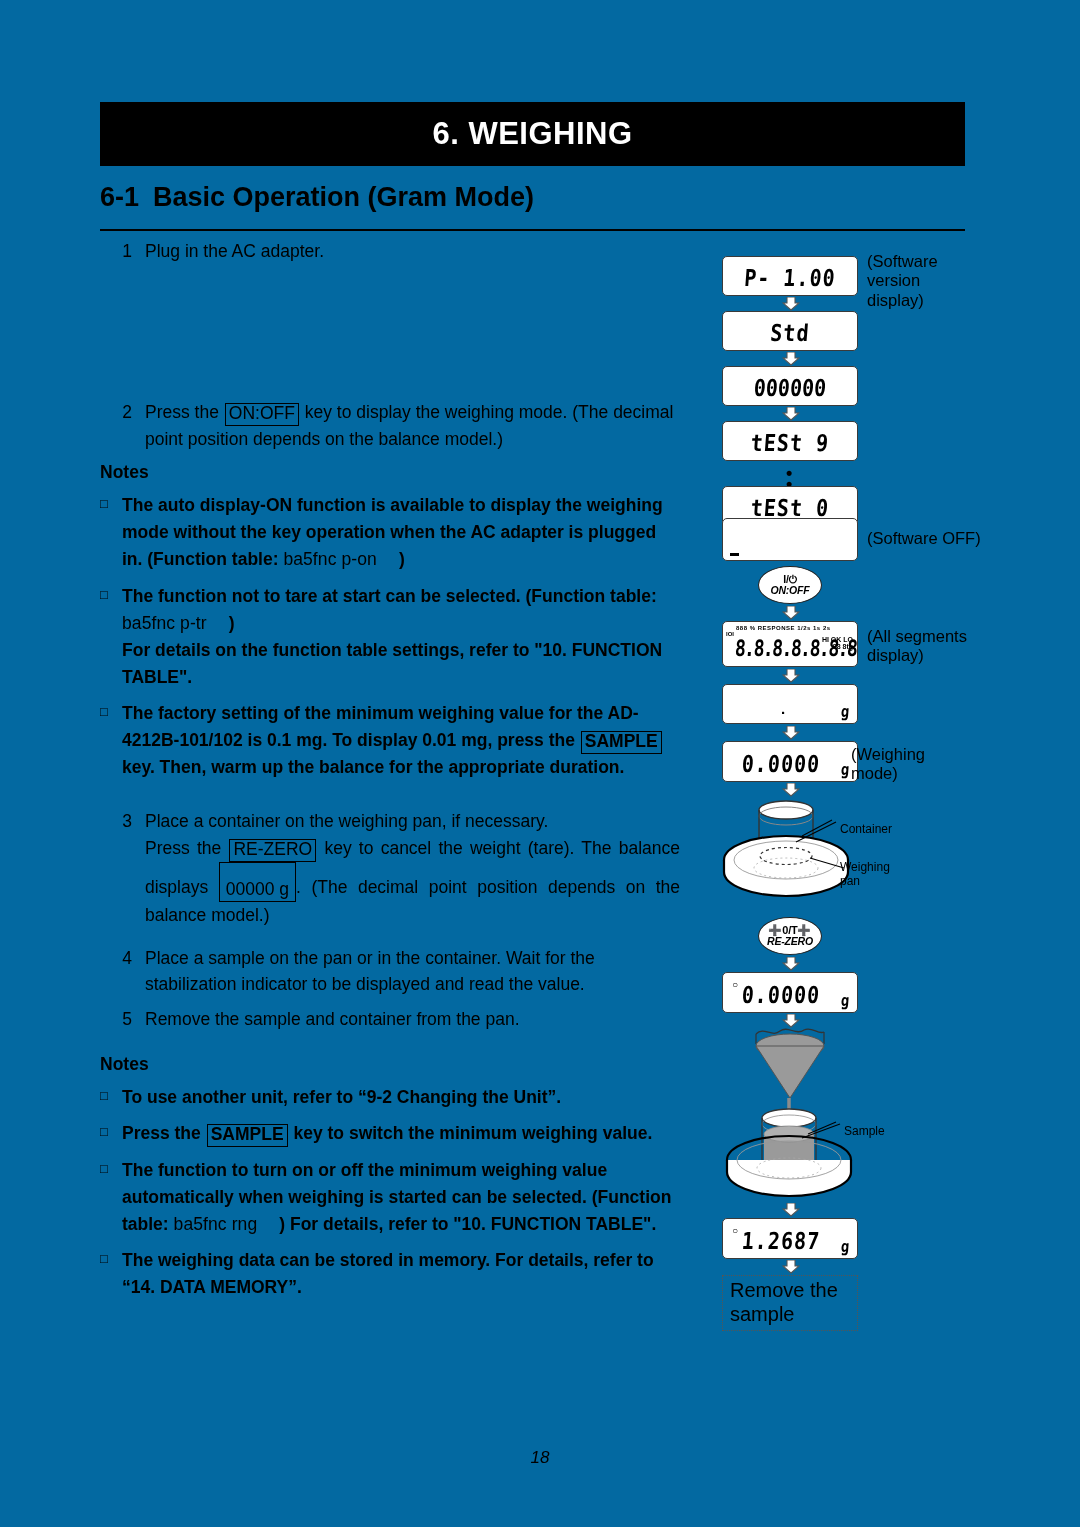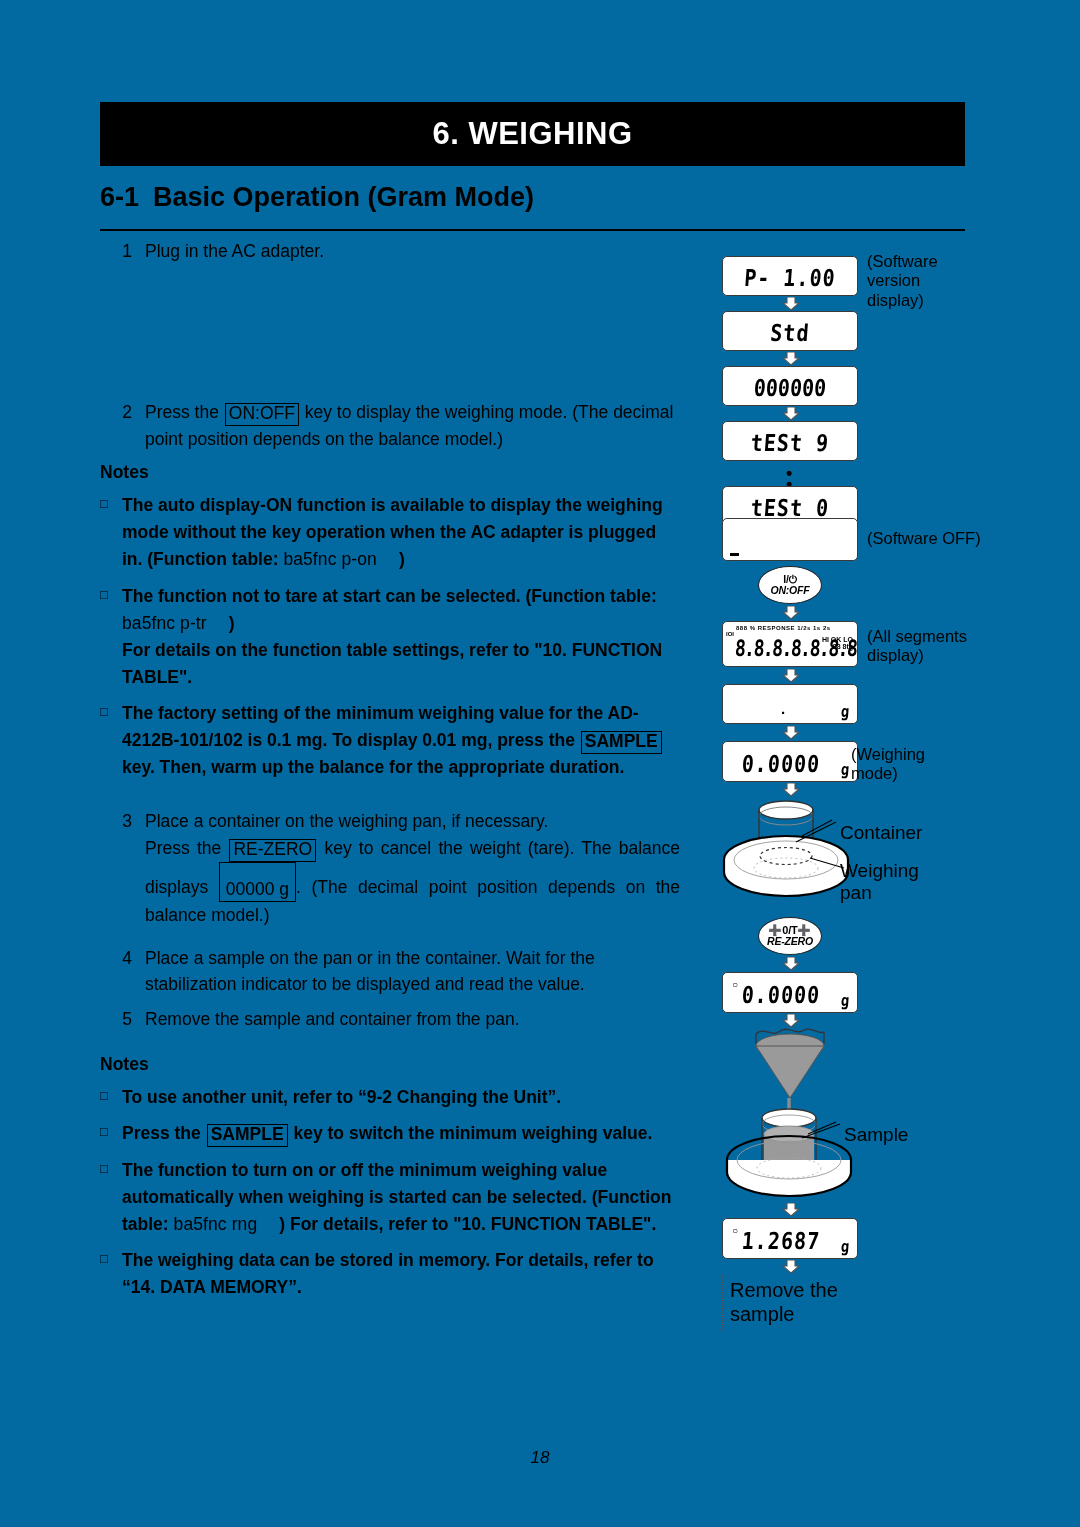--- a/index.html
+++ b/index.html
@@ -184,21 +184,21 @@
     height: 3px;
     background: #000;
   }
 
   .caption {
     position: absolute;
     font-size: 16.5px;
     line-height: 1.18;
     white-space: pre-line;
   }
-  .caption.lbl { font-size: 19px; }
+  .caption.lbl { font-size: 12px; }
 
   .arrow {
     position: absolute;
     left: 82px;
     width: 18px;
     height: 14px;
   }
   .dots {
     position: absolute;
     left: 86px;

